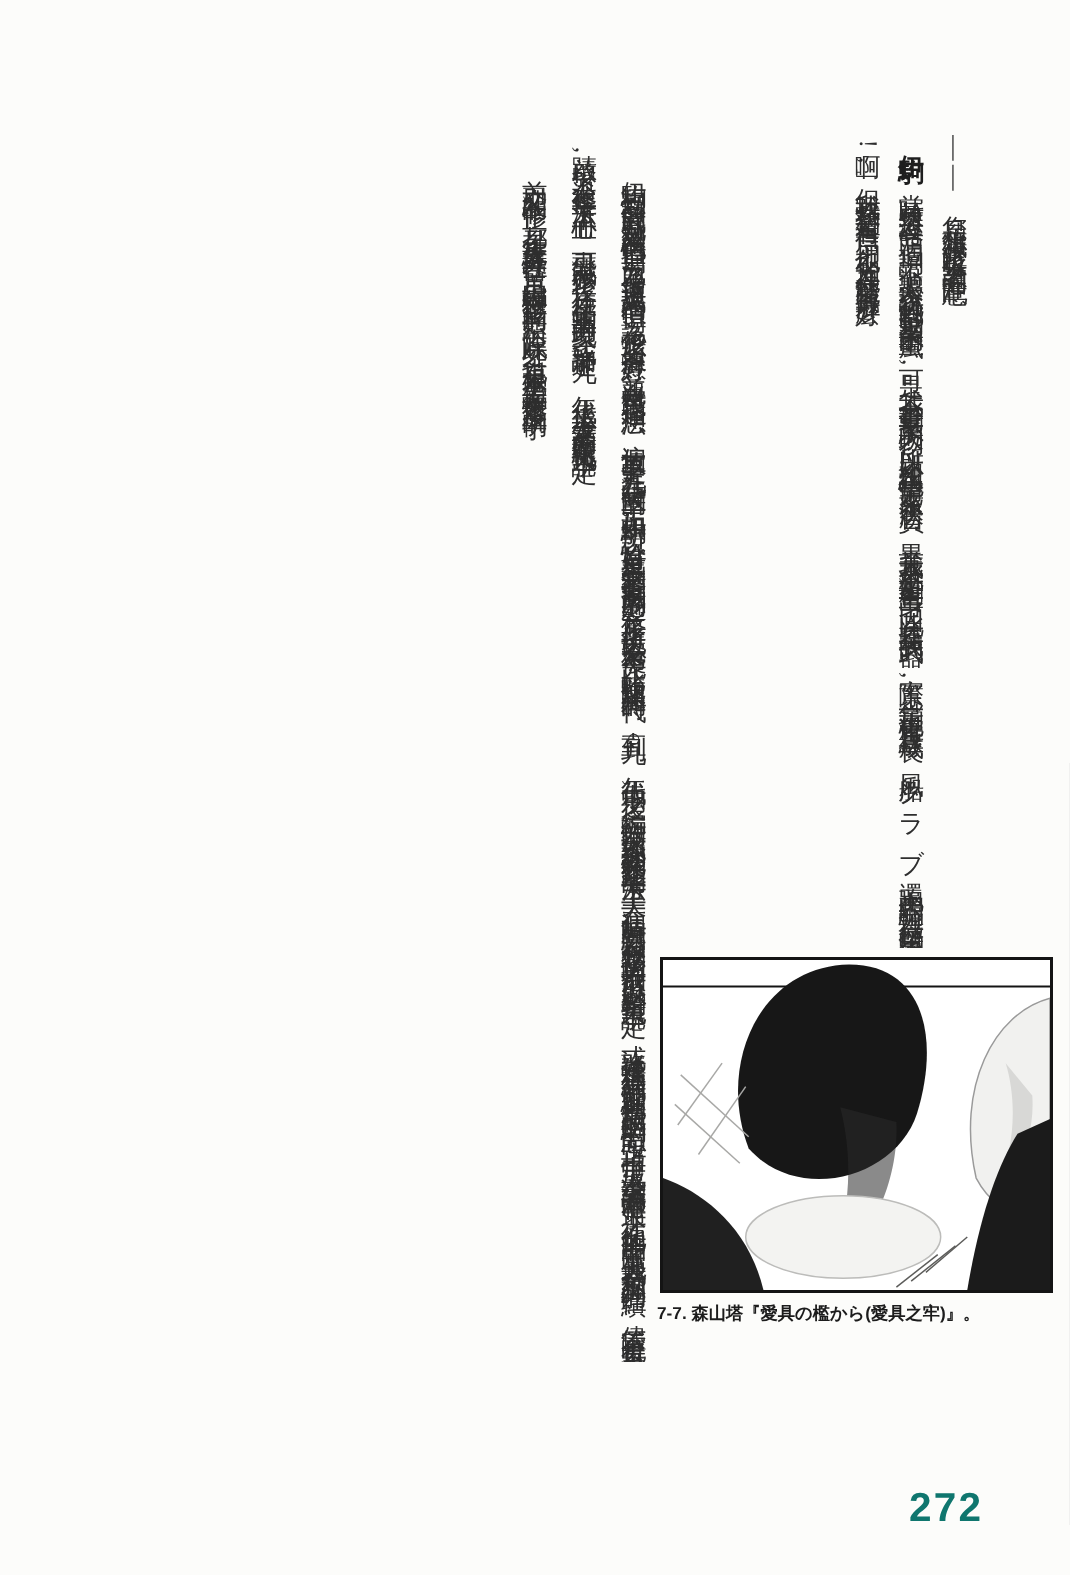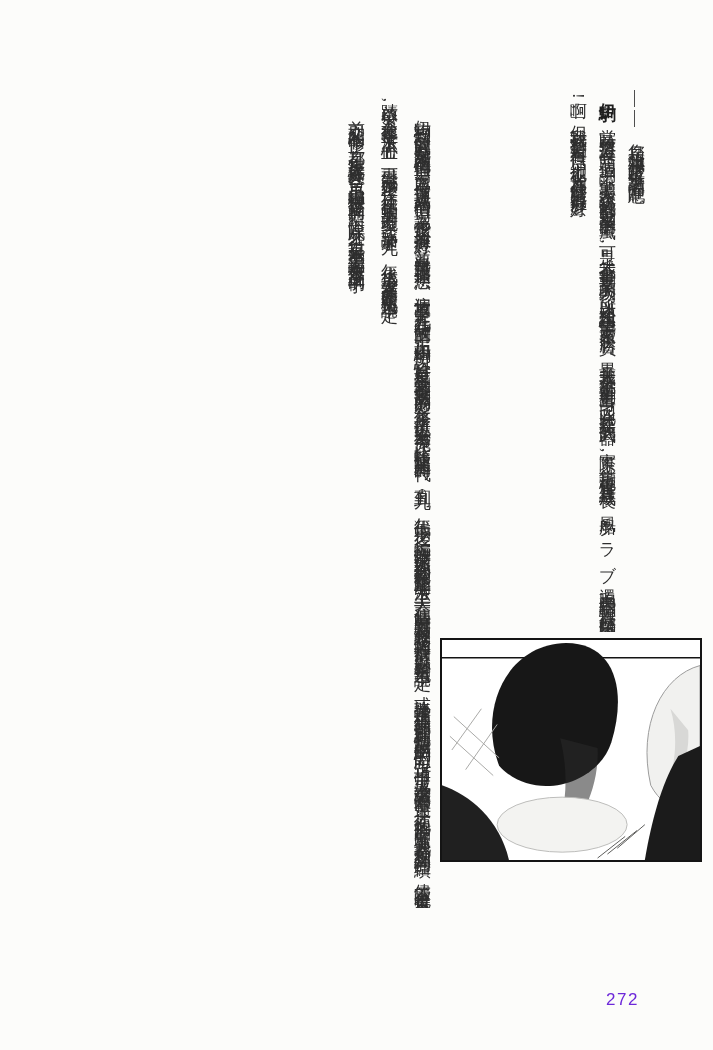--- a/index.html
+++ b/index.html
@@ -57,24 +57,24 @@
     line-height:16px;
     color:#1c1c1c;
     font-weight:600;
   }
   .caption-label { font-weight:800; }
 
   .page-number {
     position:absolute;
     left:606px; top:990px;
     font-family:"Liberation Sans","DejaVu Sans",sans-serif;
-    font-size:17px;
-    font-weight:400;
+    font-size:27px;
+    font-weight:700;
     letter-spacing:1.5px;
-    color:#6d28d9;
+    color:#0f766e;
   }
 </style>
 </head>
 <body>
 
 <div class="page">
 
   <div class="vtext block-right">
     <p>——您是想藉減少修正吸引讀者的注意吧?</p>
     <p><span class="speaker">伊駒</span><span>　當時雖然還沒有「萌」這個詞,不過聽人家說流行的都是動漫系的畫風。可是,我不會畫動畫系的人物,所以才想說用色情元素來一決勝負。畢竟我本來就是畫劇畫出身,因此這才是我的武器。實際上,銷量也確實直線成長。風船クラブ還跑去問編輯「為什麼伊駒賣得這麼好啊!」,但我雖然對銷量有自信,卻也不知道為什麼能賣得那麼好。</span></p>
@@ -111,17 +111,18 @@
 
       <g stroke="#5c5c5a" stroke-width="1">
         <line x1="178" y1="212" x2="206" y2="188"></line>
         <line x1="168" y1="218" x2="198" y2="194"></line>
         <line x1="158" y1="222" x2="186" y2="200"></line>
       </g>
     </svg>
   </div>
 
   <div class="figure-caption">
+    <div><span class="caption-label">7-7.</span> <span>森山塔『愛具の檻から(愛具之牢)』。</span></div>
   </div>
 
   <div class="page-number">272</div>
 
 </div>
 
 </body></html>

